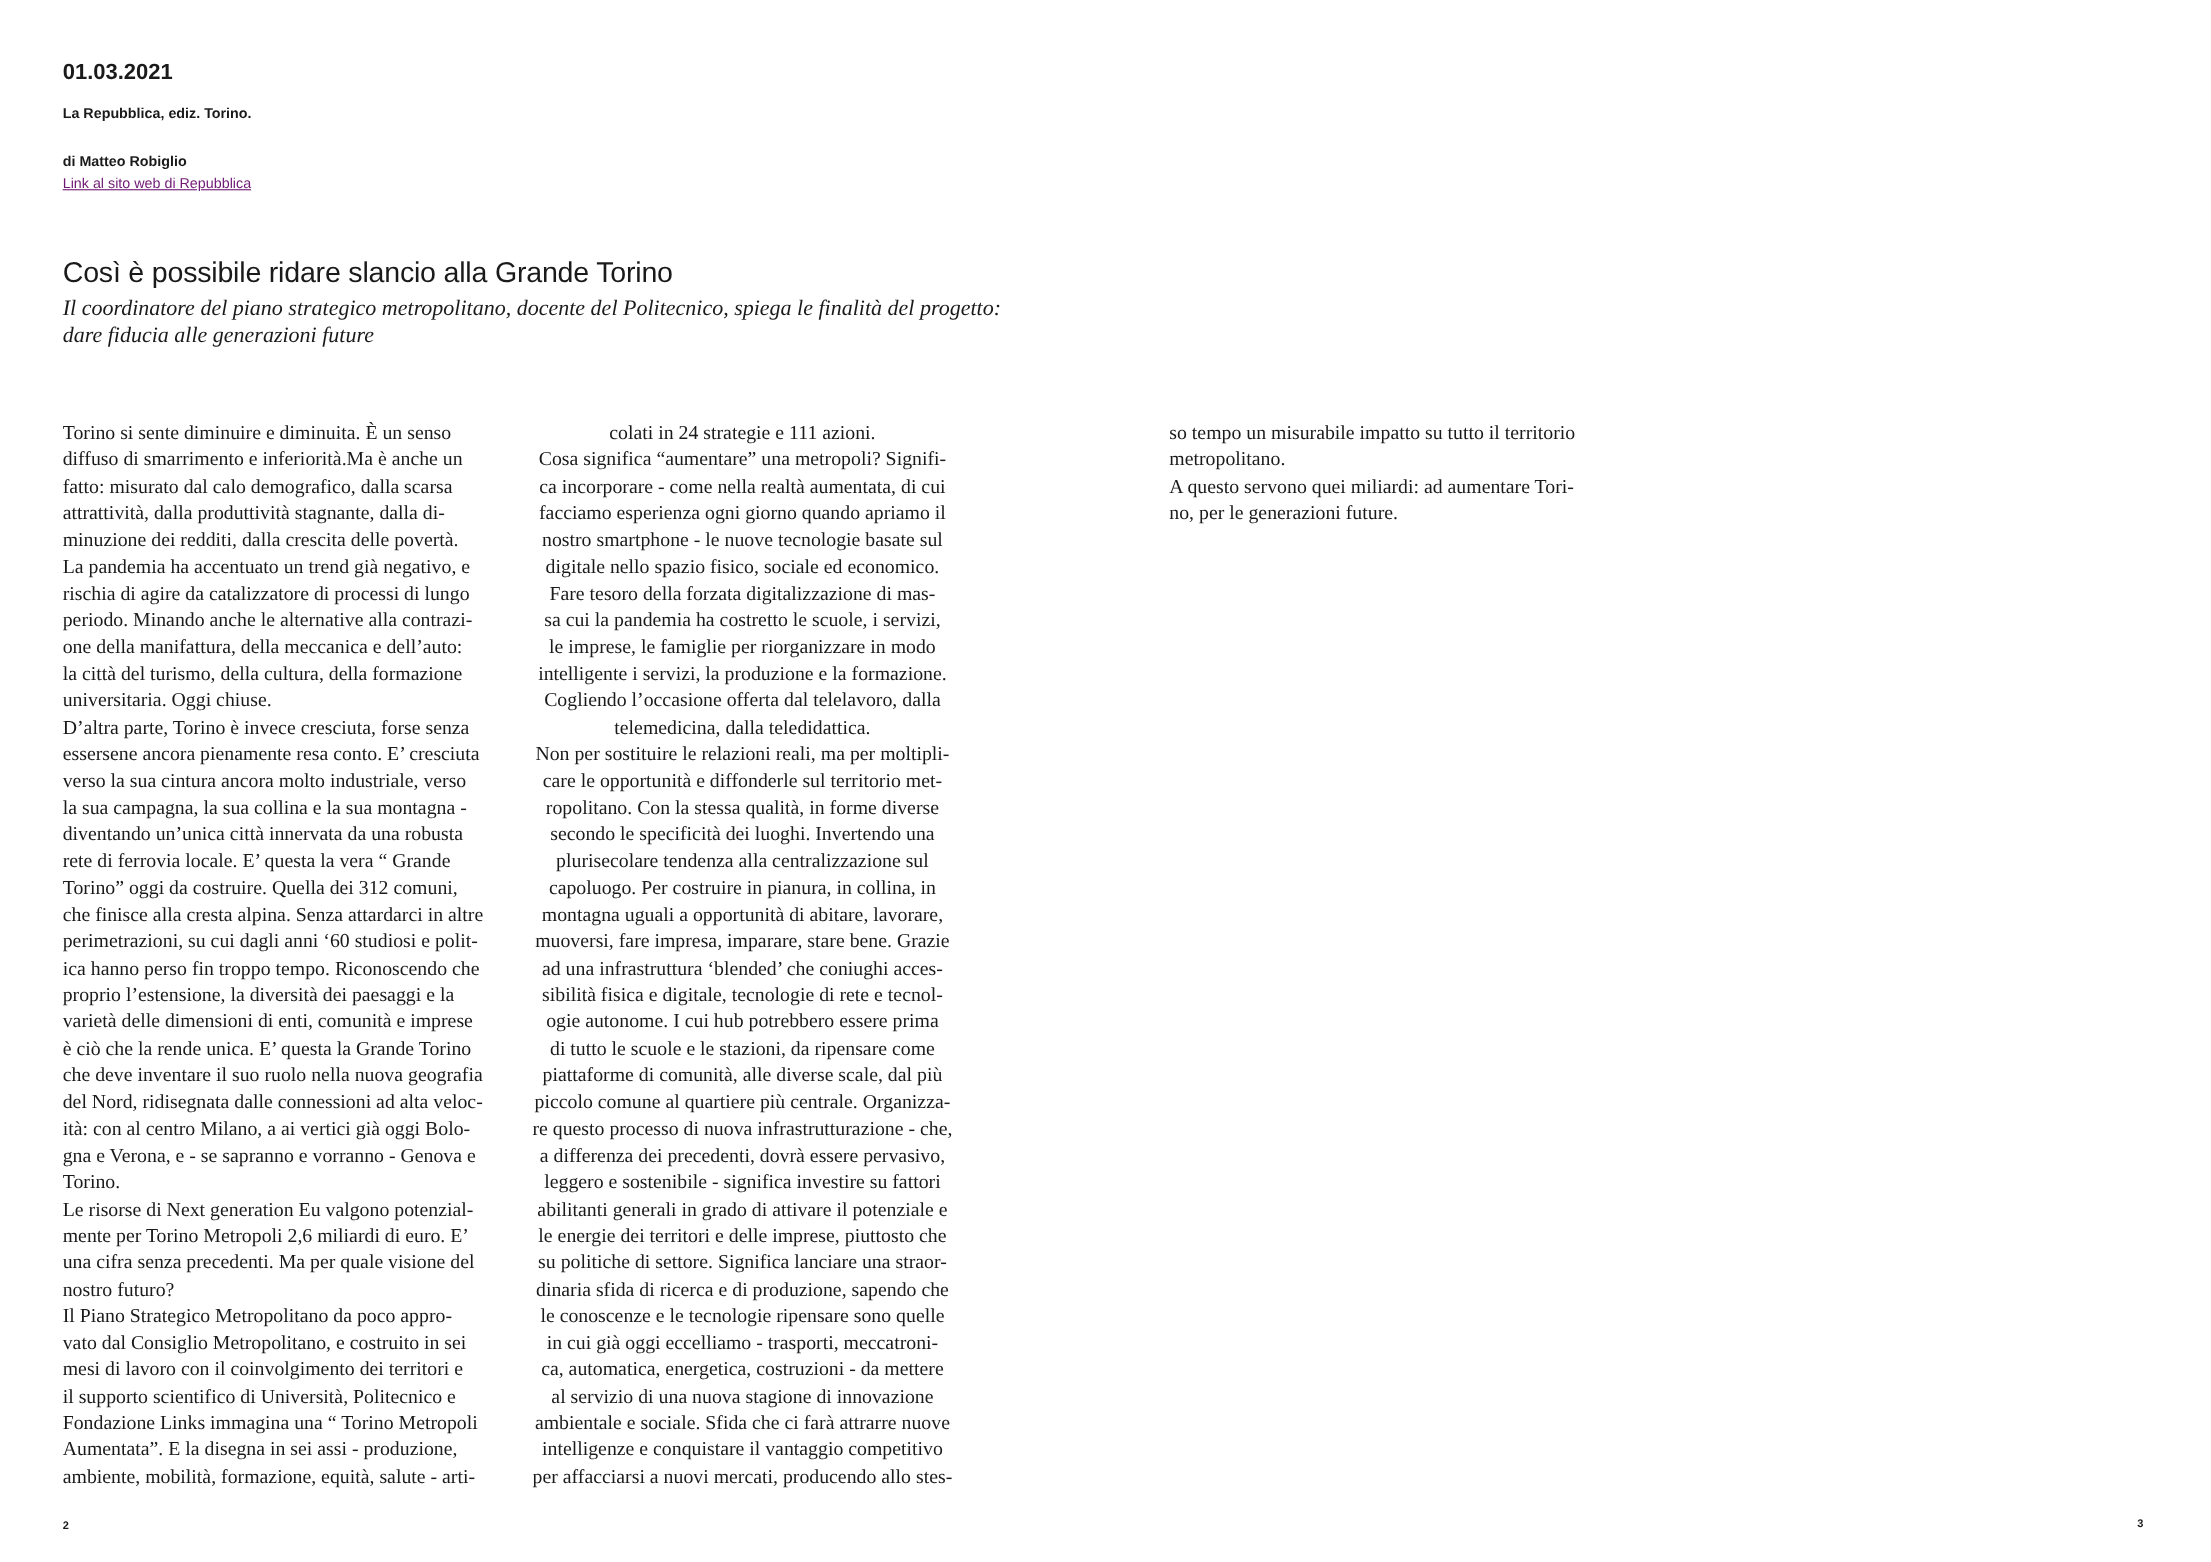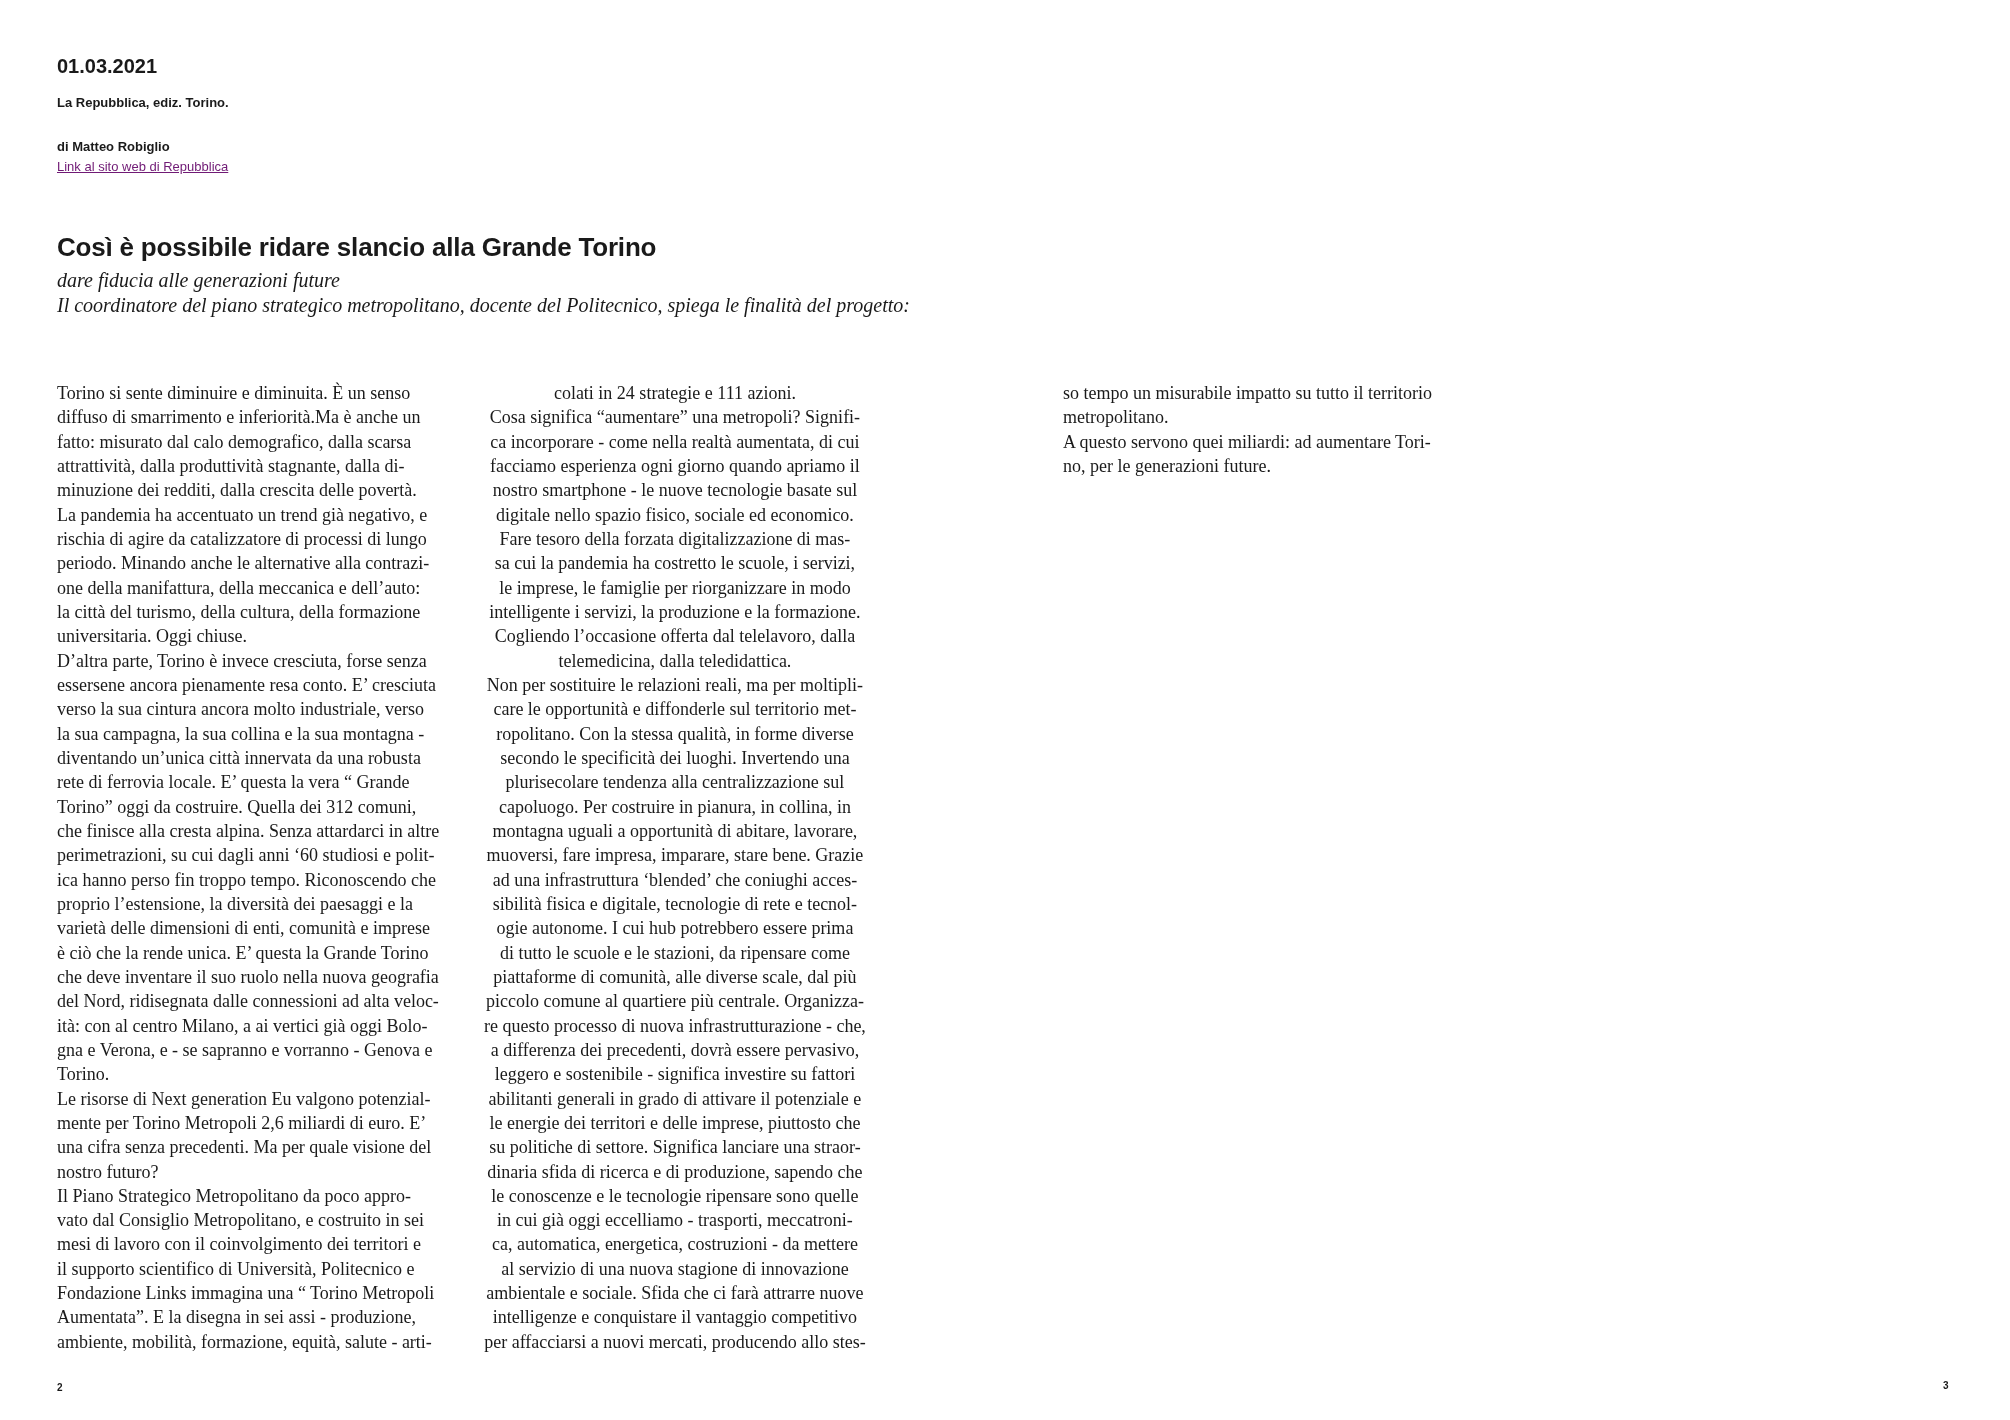--- a/index.html
+++ b/index.html
@@ -4,21 +4,21 @@
 <style>
   html, body { margin: 0; padding: 0; background: #ffffff; }
   body { width: 2010px; height: 1420px; position: relative; overflow: hidden; color: #1a1a1a; }
   .abs { position: absolute; }
   .sans { font-family: "Liberation Sans", sans-serif; }
   .serif { font-family: "Liberation Serif", serif; }
   #date { left: 57px; top: 54px; font-size: 20px; font-weight: bold; line-height: 24px; }
   #source { left: 57px; top: 95px; font-size: 13px; font-weight: bold; line-height: 16px; }
   #author { left: 57px; top: 127px; font-size: 13px; font-weight: bold; line-height: 16px; margin-top: 12px; }
   #link { left: 57px; top: 159px; font-size: 13px; line-height: 16px; color: #701a75; text-decoration: underline; cursor: pointer; }
-  #title { left: 57px; top: 232px; font-size: 26px; font-weight: bold; line-height: 30px; letter-spacing: -0.2px; }
+  #title { left: 57px; top: 232px; font-size: 26px; font-weight: normal; line-height: 30px; letter-spacing: -0.2px; }
   #subtitle { left: 57px; top: 268px; font-size: 20px; font-style: italic; line-height: 25px; width: 960px; }
   #subtitle div { white-space: nowrap; }
   .col { position: absolute; top: 381px; font-size: 18px; line-height: 24.33px; }
   .col div { white-space: nowrap; }
   #col1 { left: 57px; }
   #col2 { left: 484px; text-align: center; }
   #col3 { left: 1063px; }
   .pageno { font-size: 10px; font-weight: bold; line-height: 12px; }
   #pn-left { left: 57px; top: 1382px; }
   #pn-right { left: 1943px; top: 1380px; }
@@ -26,22 +26,22 @@
 </head>
 <body>
 
 <div id="date" class="abs sans">01.03.2021</div>
 <div id="source" class="abs sans">La Repubblica, ediz. Torino.</div>
 <div id="author" class="abs sans">di Matteo Robiglio</div>
 <a id="link" class="abs sans">Link al sito web di Repubblica</a>
 
 <h1 id="title" class="abs sans" style="margin:0;">Così è possibile ridare slancio alla Grande Torino</h1>
 <div id="subtitle" class="abs serif">
+  <div>Il coordinatore del piano strategico metropolitano, docente del Politecnico, spiega le finalità del progetto:</div>
   <div>dare fiducia alle generazioni future</div>
-  <div>Il coordinatore del piano strategico metropolitano, docente del Politecnico, spiega le finalità del progetto:</div>
 </div>
 
 <div id="col1" class="col serif">
     <div>Torino si sente diminuire e diminuita. È un senso</div>
     <div>diffuso di smarrimento e inferiorità.Ma è anche un</div>
     <div>fatto: misurato dal calo demografico, dalla scarsa</div>
     <div>attrattività, dalla produttività stagnante, dalla di-</div>
     <div>minuzione dei redditi, dalla crescita delle povertà.</div>
     <div>La pandemia ha accentuato un trend già negativo, e</div>
     <div>rischia di agire da catalizzatore di processi di lungo</div>

